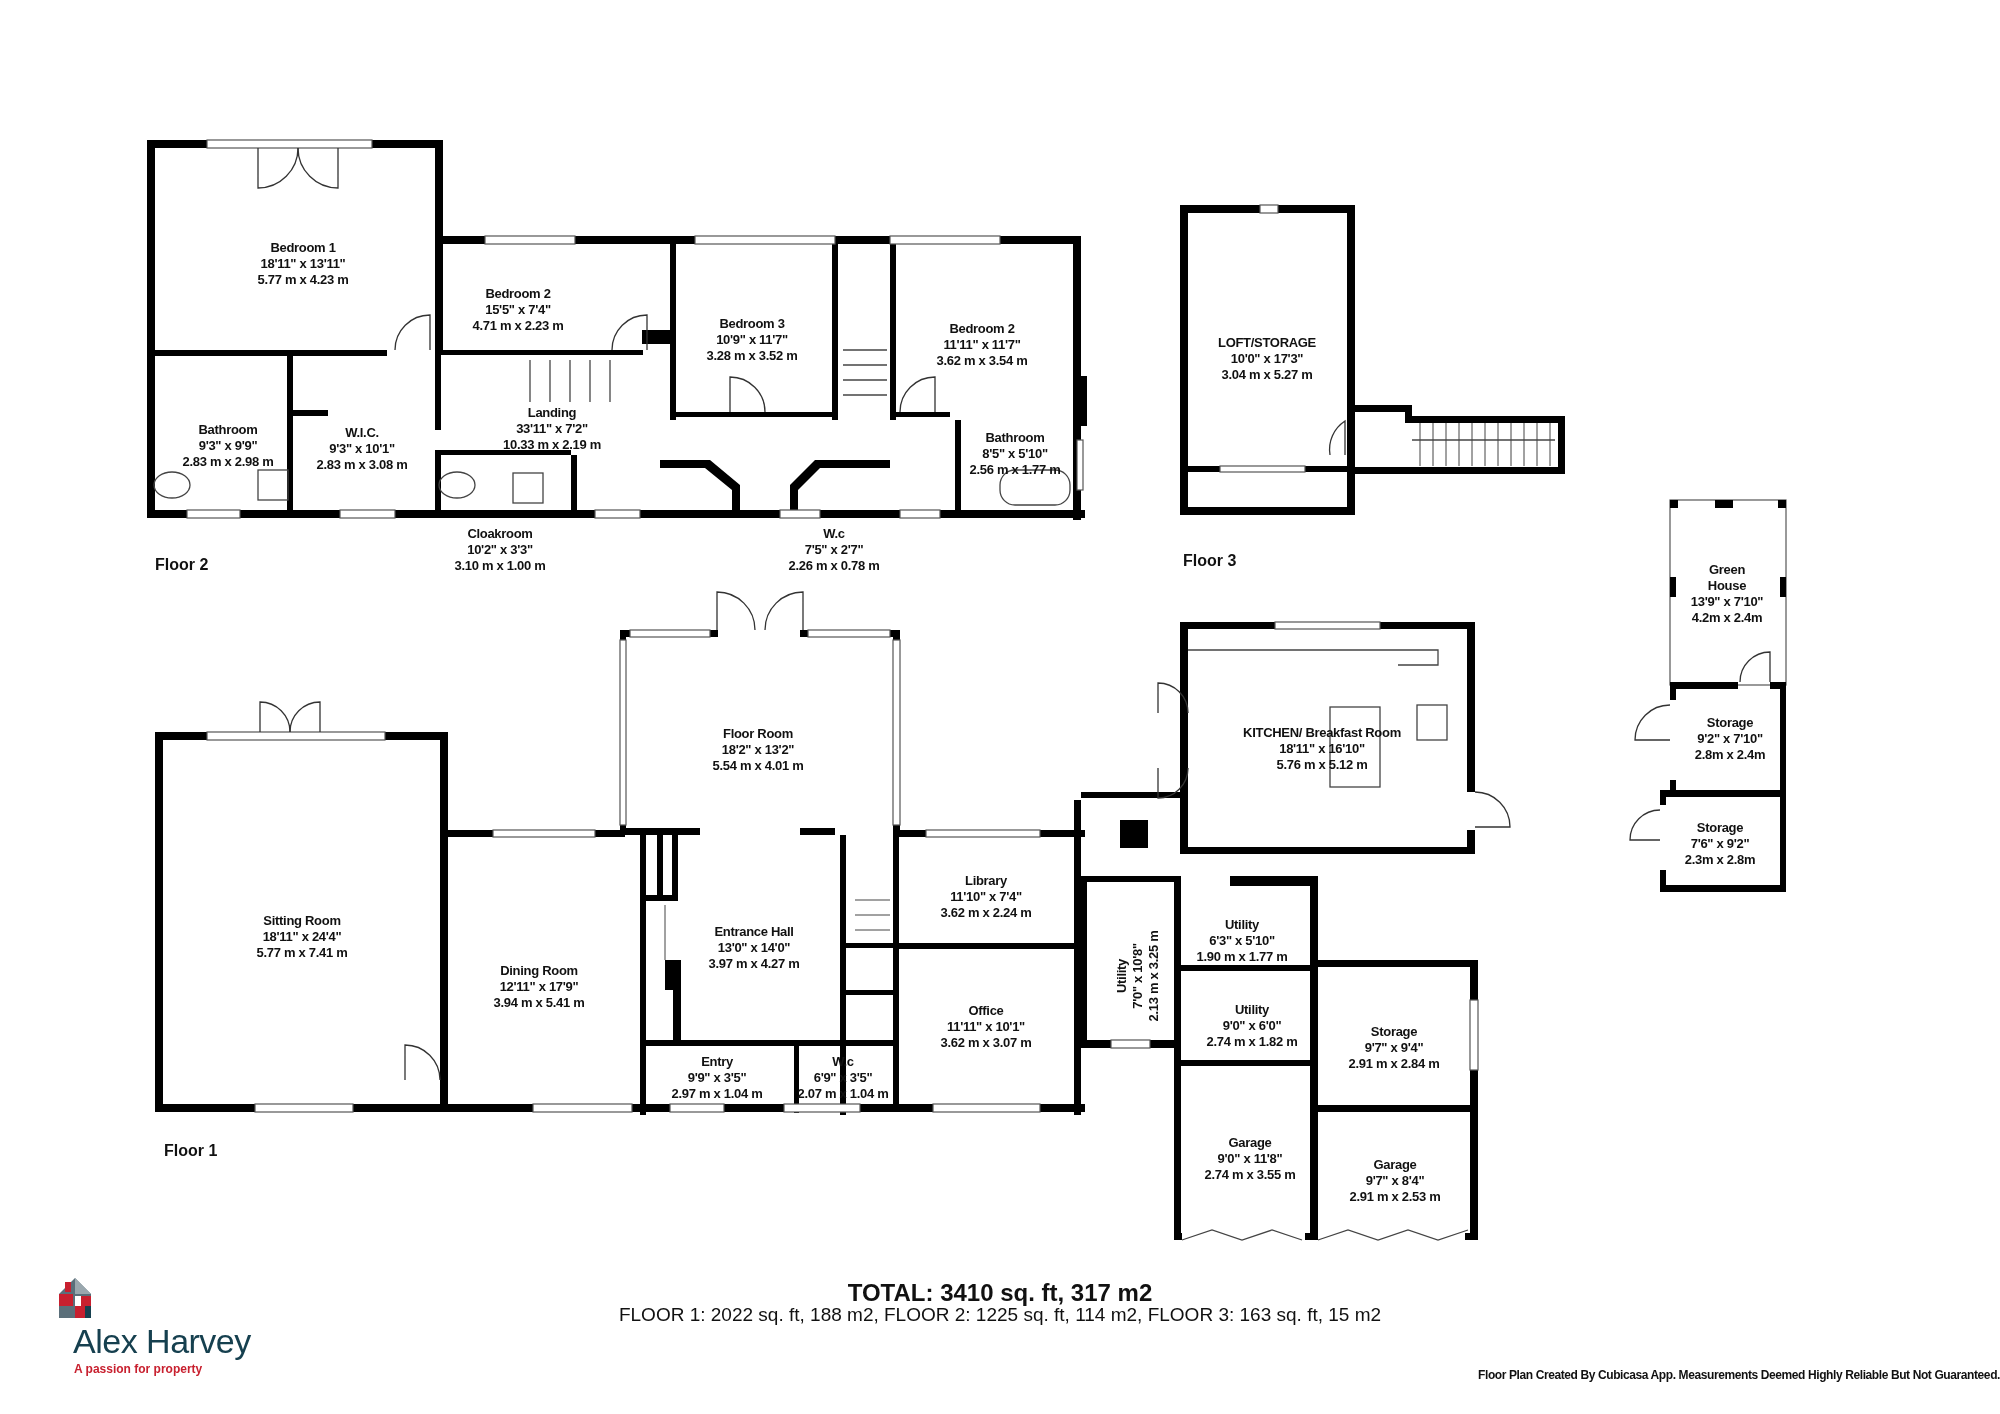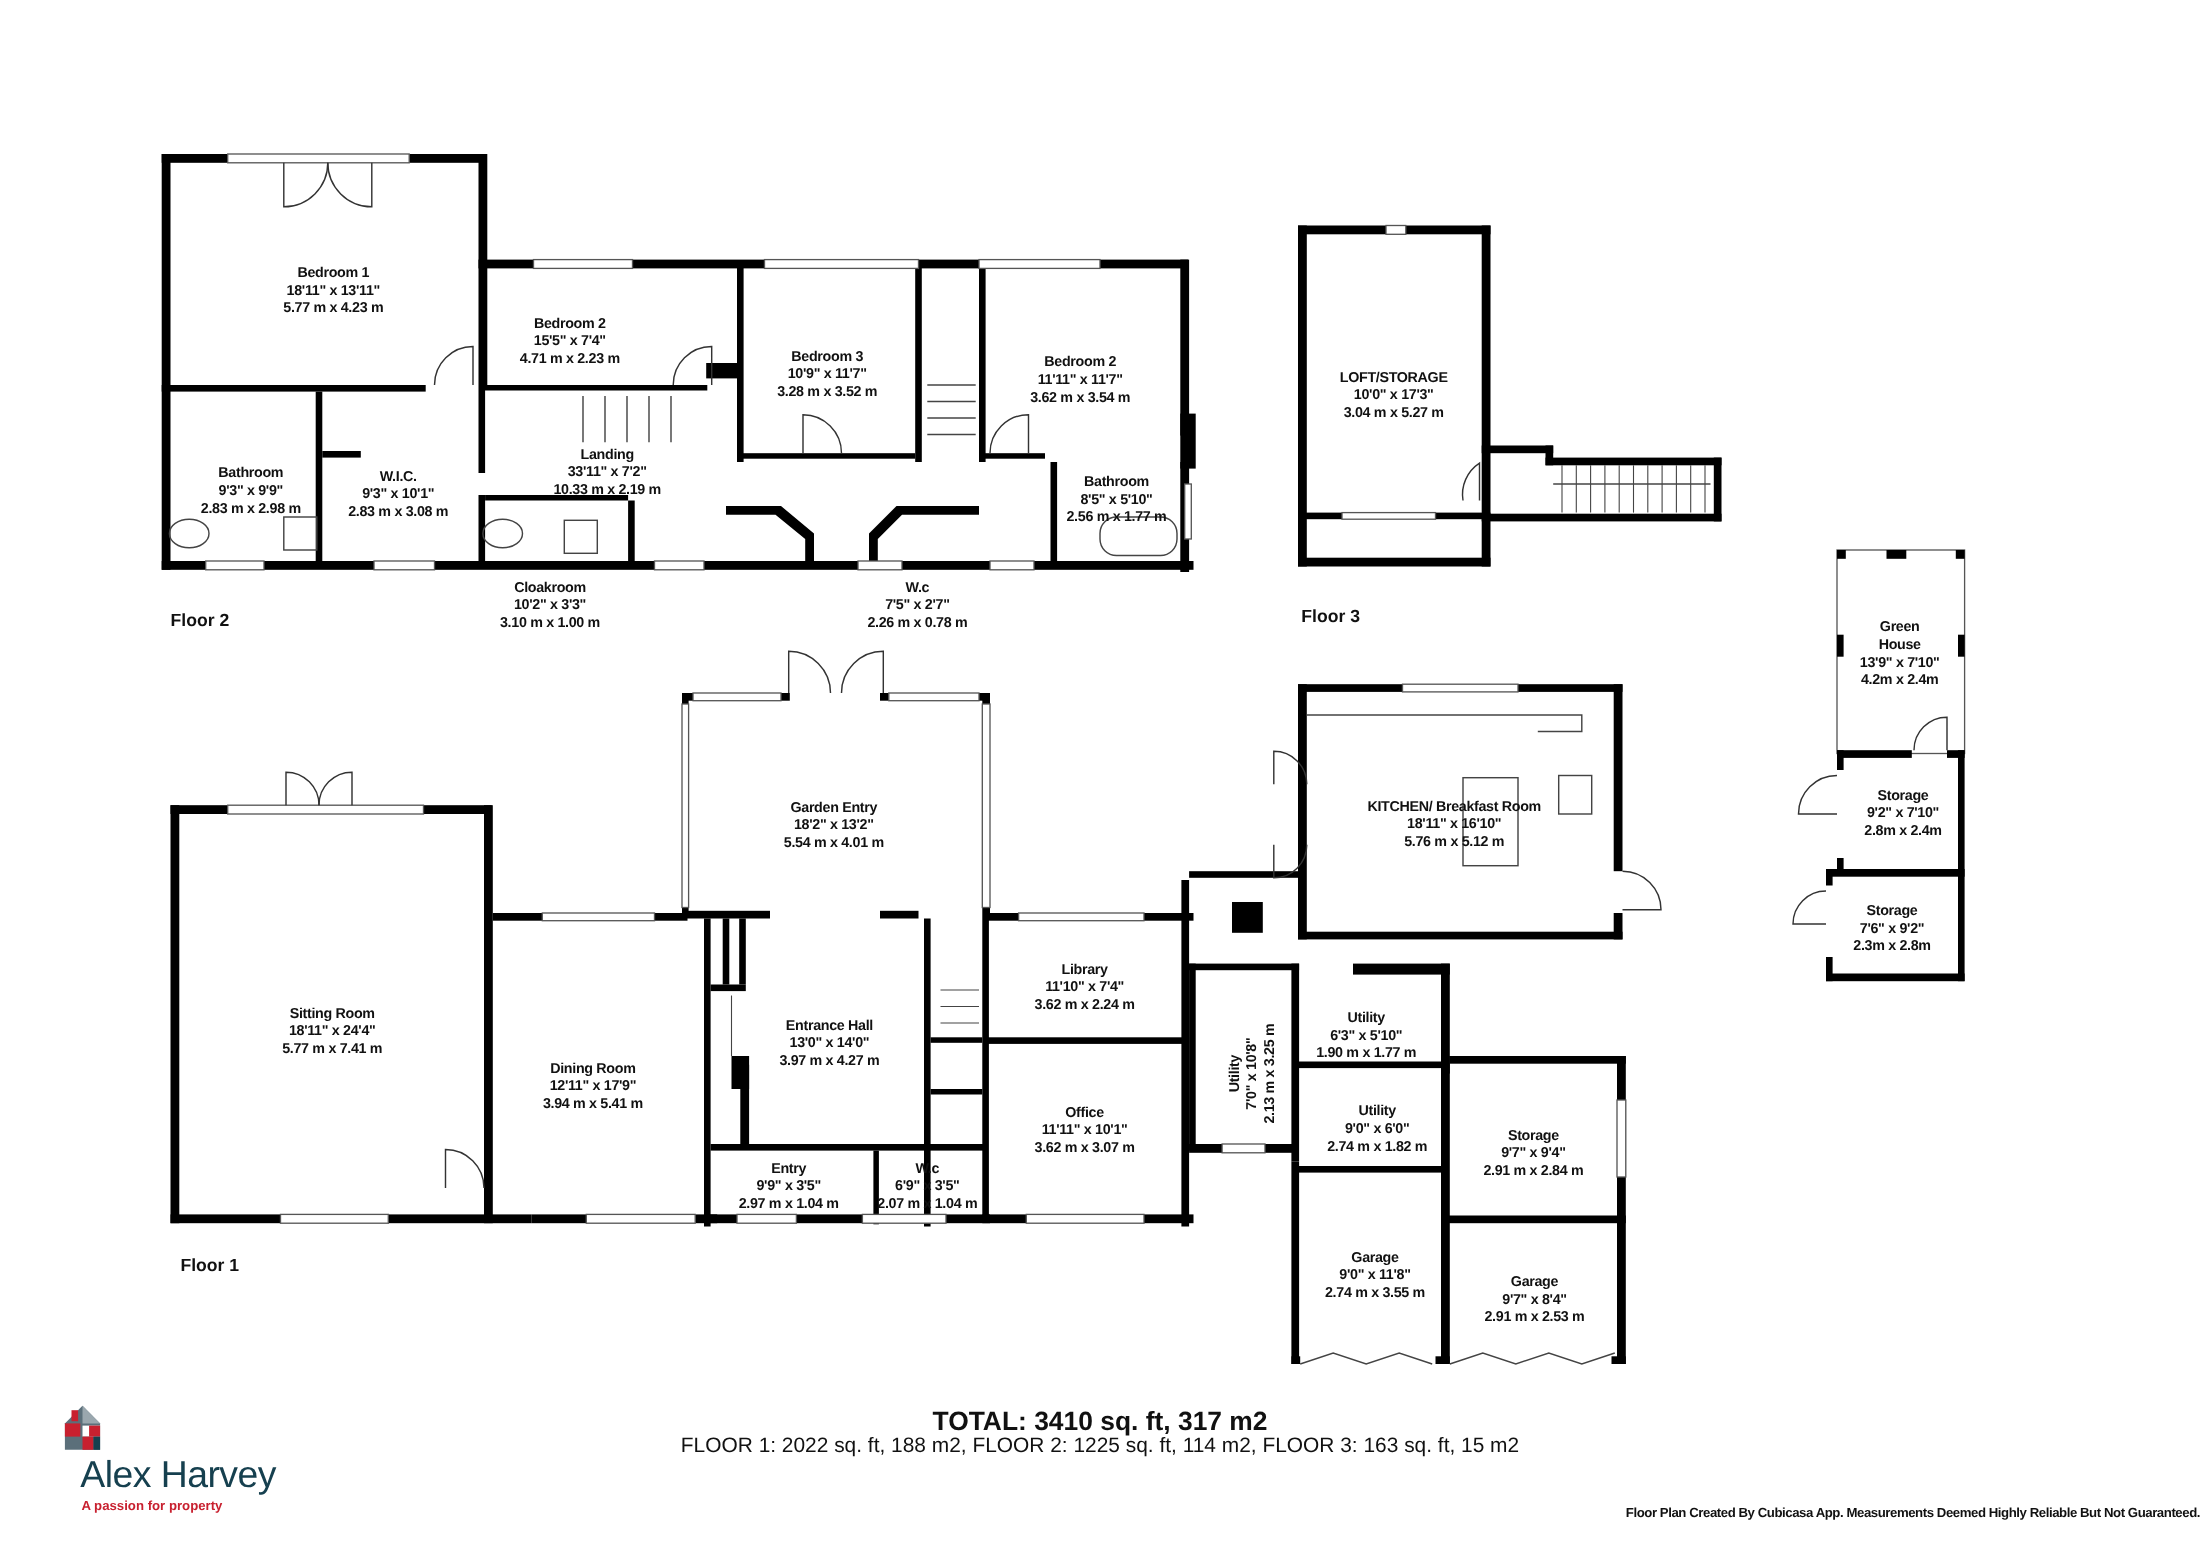--- a/index.html
+++ b/index.html
@@ -360,21 +360,21 @@
     <div class="name">Sitting Room</div>
     <div>18'11" x 24'4"</div>
     <div>5.77 m x 7.41 m</div>
   </div>
   <div class="room-label" style="left:539px;top:963px;">
     <div class="name">Dining Room</div>
     <div>12'11" x 17'9"</div>
     <div>3.94 m x 5.41 m</div>
   </div>
   <div class="room-label" style="left:758px;top:726px;">
-    <div class="name">Garden Entry</div>
+    <div class="name">Floor Room</div>
     <div>18'2" x 13'2"</div>
     <div>5.54 m x 4.01 m</div>
   </div>
   <div class="room-label" style="left:754px;top:924px;">
     <div class="name">Entrance Hall</div>
     <div>13'0" x 14'0"</div>
     <div>3.97 m x 4.27 m</div>
   </div>
   <div class="room-label" style="left:717px;top:1054px;">
     <div class="name">Entry</div>

